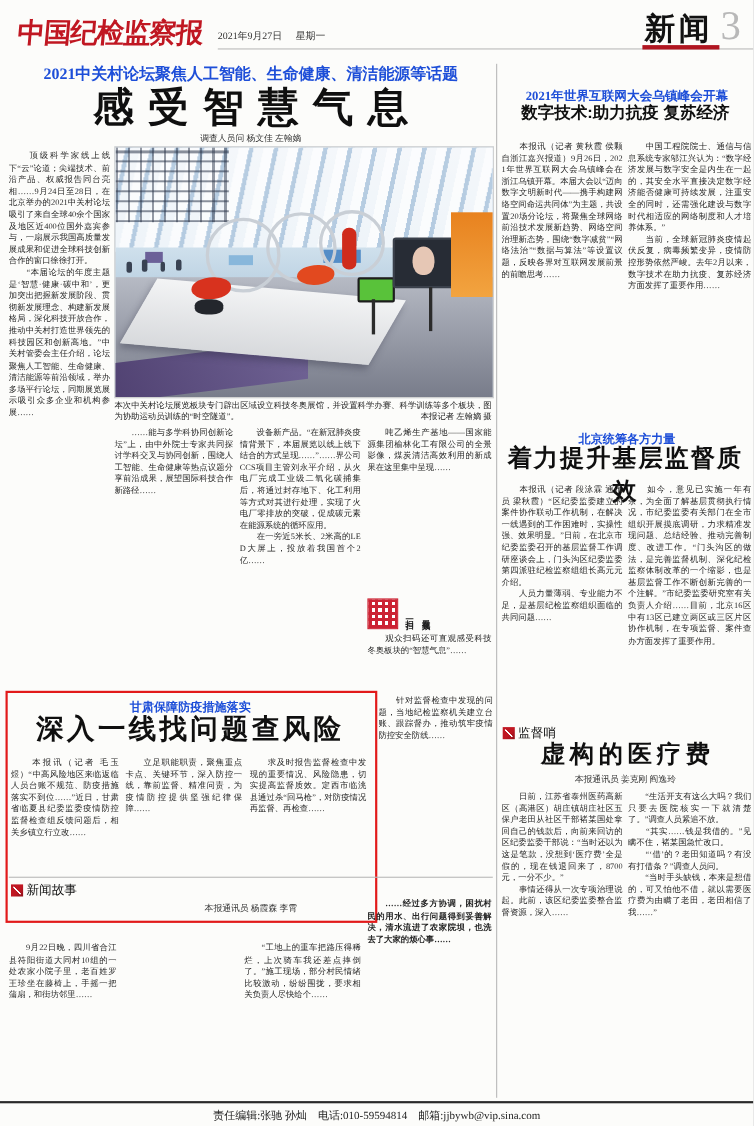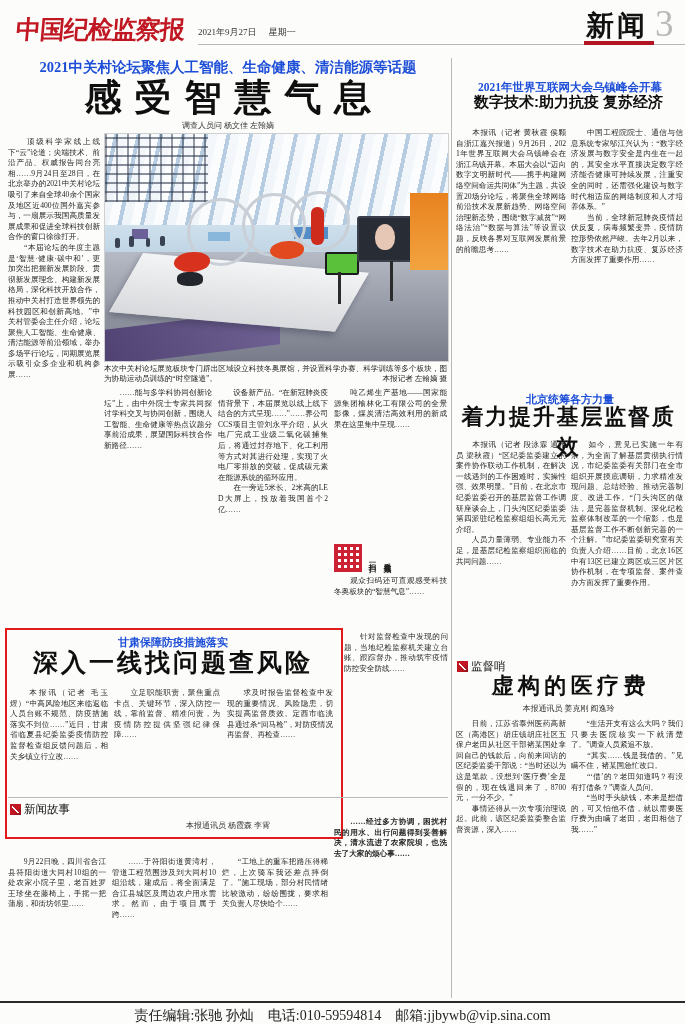--- a/index.html
+++ b/index.html
@@ -133,21 +133,20 @@
   <div class="abs bodytext" style="left:344px;top:632px;width:104px;height:160px;">　　针对监督检查中发现的问题，当地纪检监察机关建立台账、跟踪督办，推动筑牢疫情防控安全防线……</div>
   <div class="abs redbox" style="left:5px;top:628px;width:334px;height:207px;"></div>
 
   <div class="abs hairline" style="left:8px;top:797px;width:440px;height:1px;"></div>
   <div class="abs" style="left:10px;top:802px;display:flex;align-items:center;gap:3px;">
     <span class="secicon"></span>
     <span class="seclabel">新闻故事</span>
   </div>
   <div class="abs ctr byline" style="left:8px;top:820px;width:440px;">本报通讯员 杨霞森 李霄</div>
   <div class="abs bodytext" style="left:8px;top:857px;width:98px;height:138px;">　　9月22日晚，四川省合江县符阳街道大同村10组的一处农家小院子里，老百姓罗王珍坐在藤椅上，手摇一把蒲扇，和街坊邻里……</div>
-  <div class="abs bodytext" style="left:112px;top:857px;width:104px;height:138px;">　　……于符阳街道黄湾村，管道工程范围涉及到大同村10组沿线，建成后，将全面满足合江县城区及周边农户用水需求。然而，由于项目属于跨……</div>
   <div class="abs bodytext" style="left:222px;top:857px;width:106px;height:138px;">　　“工地上的重车把路压得稀烂，上次骑车我还差点摔倒了。”施工现场，部分村民情绪比较激动，纷纷围拢，要求相关负责人尽快给个……</div>
   <div class="abs bodytext" style="left:334px;top:817px;width:113px;height:138px;font-weight:bold;">　　……经过多方协调，困扰村民的用水、出行问题得到妥善解决，清水流进了农家院坝，也洗去了大家的烦心事……</div>
 
   <div class="abs ctr kicker" style="left:456px;top:80px;width:228px;font-size:11.5px;">2021年世界互联网大会乌镇峰会开幕</div>
   <div class="abs ctr headline" style="left:452px;top:93px;width:233px;font-size:15px;font-family:'Liberation Sans',sans-serif;">数字技术:助力抗疫 复苏经济</div>
   <div class="abs bodytext" style="left:456px;top:128px;width:110px;height:258px;">　　本报讯（记者 黄秋霞 侯颗 自浙江嘉兴报道）9月26日，2021年世界互联网大会乌镇峰会在浙江乌镇开幕。本届大会以“迈向数字文明新时代——携手构建网络空间命运共同体”为主题，共设置20场分论坛，将聚焦全球网络前沿技术发展新趋势、网络空间治理新态势，围绕“数字减贫”“网络法治”“数据与算法”等设置议题，反映各界对互联网发展前景的前瞻思考……</div>
   <div class="abs bodytext" style="left:571px;top:128px;width:112px;height:258px;">　　中国工程院院士、通信与信息系统专家邬江兴认为：“数字经济发展与数字安全是内生在一起的，其安全水平直接决定数字经济能否健康可持续发展，注重安全的同时，还需强化建设与数字时代相适应的网络制度和人才培养体系。”
 　　当前，全球新冠肺炎疫情起伏反复，病毒频繁变异，疫情防控形势依然严峻。去年2月以来，数字技术在助力抗疫、复苏经济方面发挥了重要作用……</div>
 
   <div class="abs ctr kicker" style="left:456px;top:392px;width:228px;font-size:11px;">北京统筹各方力量</div>
@@ -163,15 +162,15 @@
   <div class="abs ctr headline" style="left:452px;top:671px;width:233px;font-size:22px;letter-spacing:0.2em;text-indent:0.2em;">虚构的医疗费</div>
   <div class="abs ctr byline" style="left:452px;top:703px;width:233px;">本报通讯员 姜克刚 阎逸玲</div>
   <div class="abs bodytext" style="left:456px;top:719px;width:110px;height:276px;">　　日前，江苏省泰州医药高新区（高港区）胡庄镇胡庄社区五保户老田从社区干部褚某国处拿回自己的钱款后，向前来回访的区纪委监委干部说：“当时还以为这是笔款，没想到‘医疗费’全是假的，现在钱退回来了，8700元，一分不少。”
 　　事情还得从一次专项治理说起。此前，该区纪委监委整合监督资源，深入……</div>
   <div class="abs bodytext" style="left:571px;top:719px;width:112px;height:276px;">　　“生活开支有这么大吗？我们只要去医院核实一下就清楚了。”调查人员紧追不放。
 　　“其实……钱是我借的。”见瞒不住，褚某国急忙改口。
 　　“‘借’的？老田知道吗？有没有打借条？”调查人员问。
 　　“当时手头缺钱，本来是想借的，可又怕他不借，就以需要医疗费为由瞒了老田，老田相信了我……”</div>
 
   <div class="abs" style="left:0;top:1001px;width:685px;height:2px;background:#2a2a2a;"></div>
-  <div class="abs ctr" style="left:0;top:1007px;width:685px;font-size:14px;color:#222;">责任编辑:张驰 孙灿　电话:010-59594814　邮箱:jjbywb@vip.sina.com</div>
+  <div class="abs ctr" style="left:0;top:1007px;width:685px;font-size:10px;color:#222;">责任编辑:张驰 孙灿　电话:010-59594814　邮箱:jjbywb@vip.sina.com</div>
 
 </div>
 
 </body></html>

